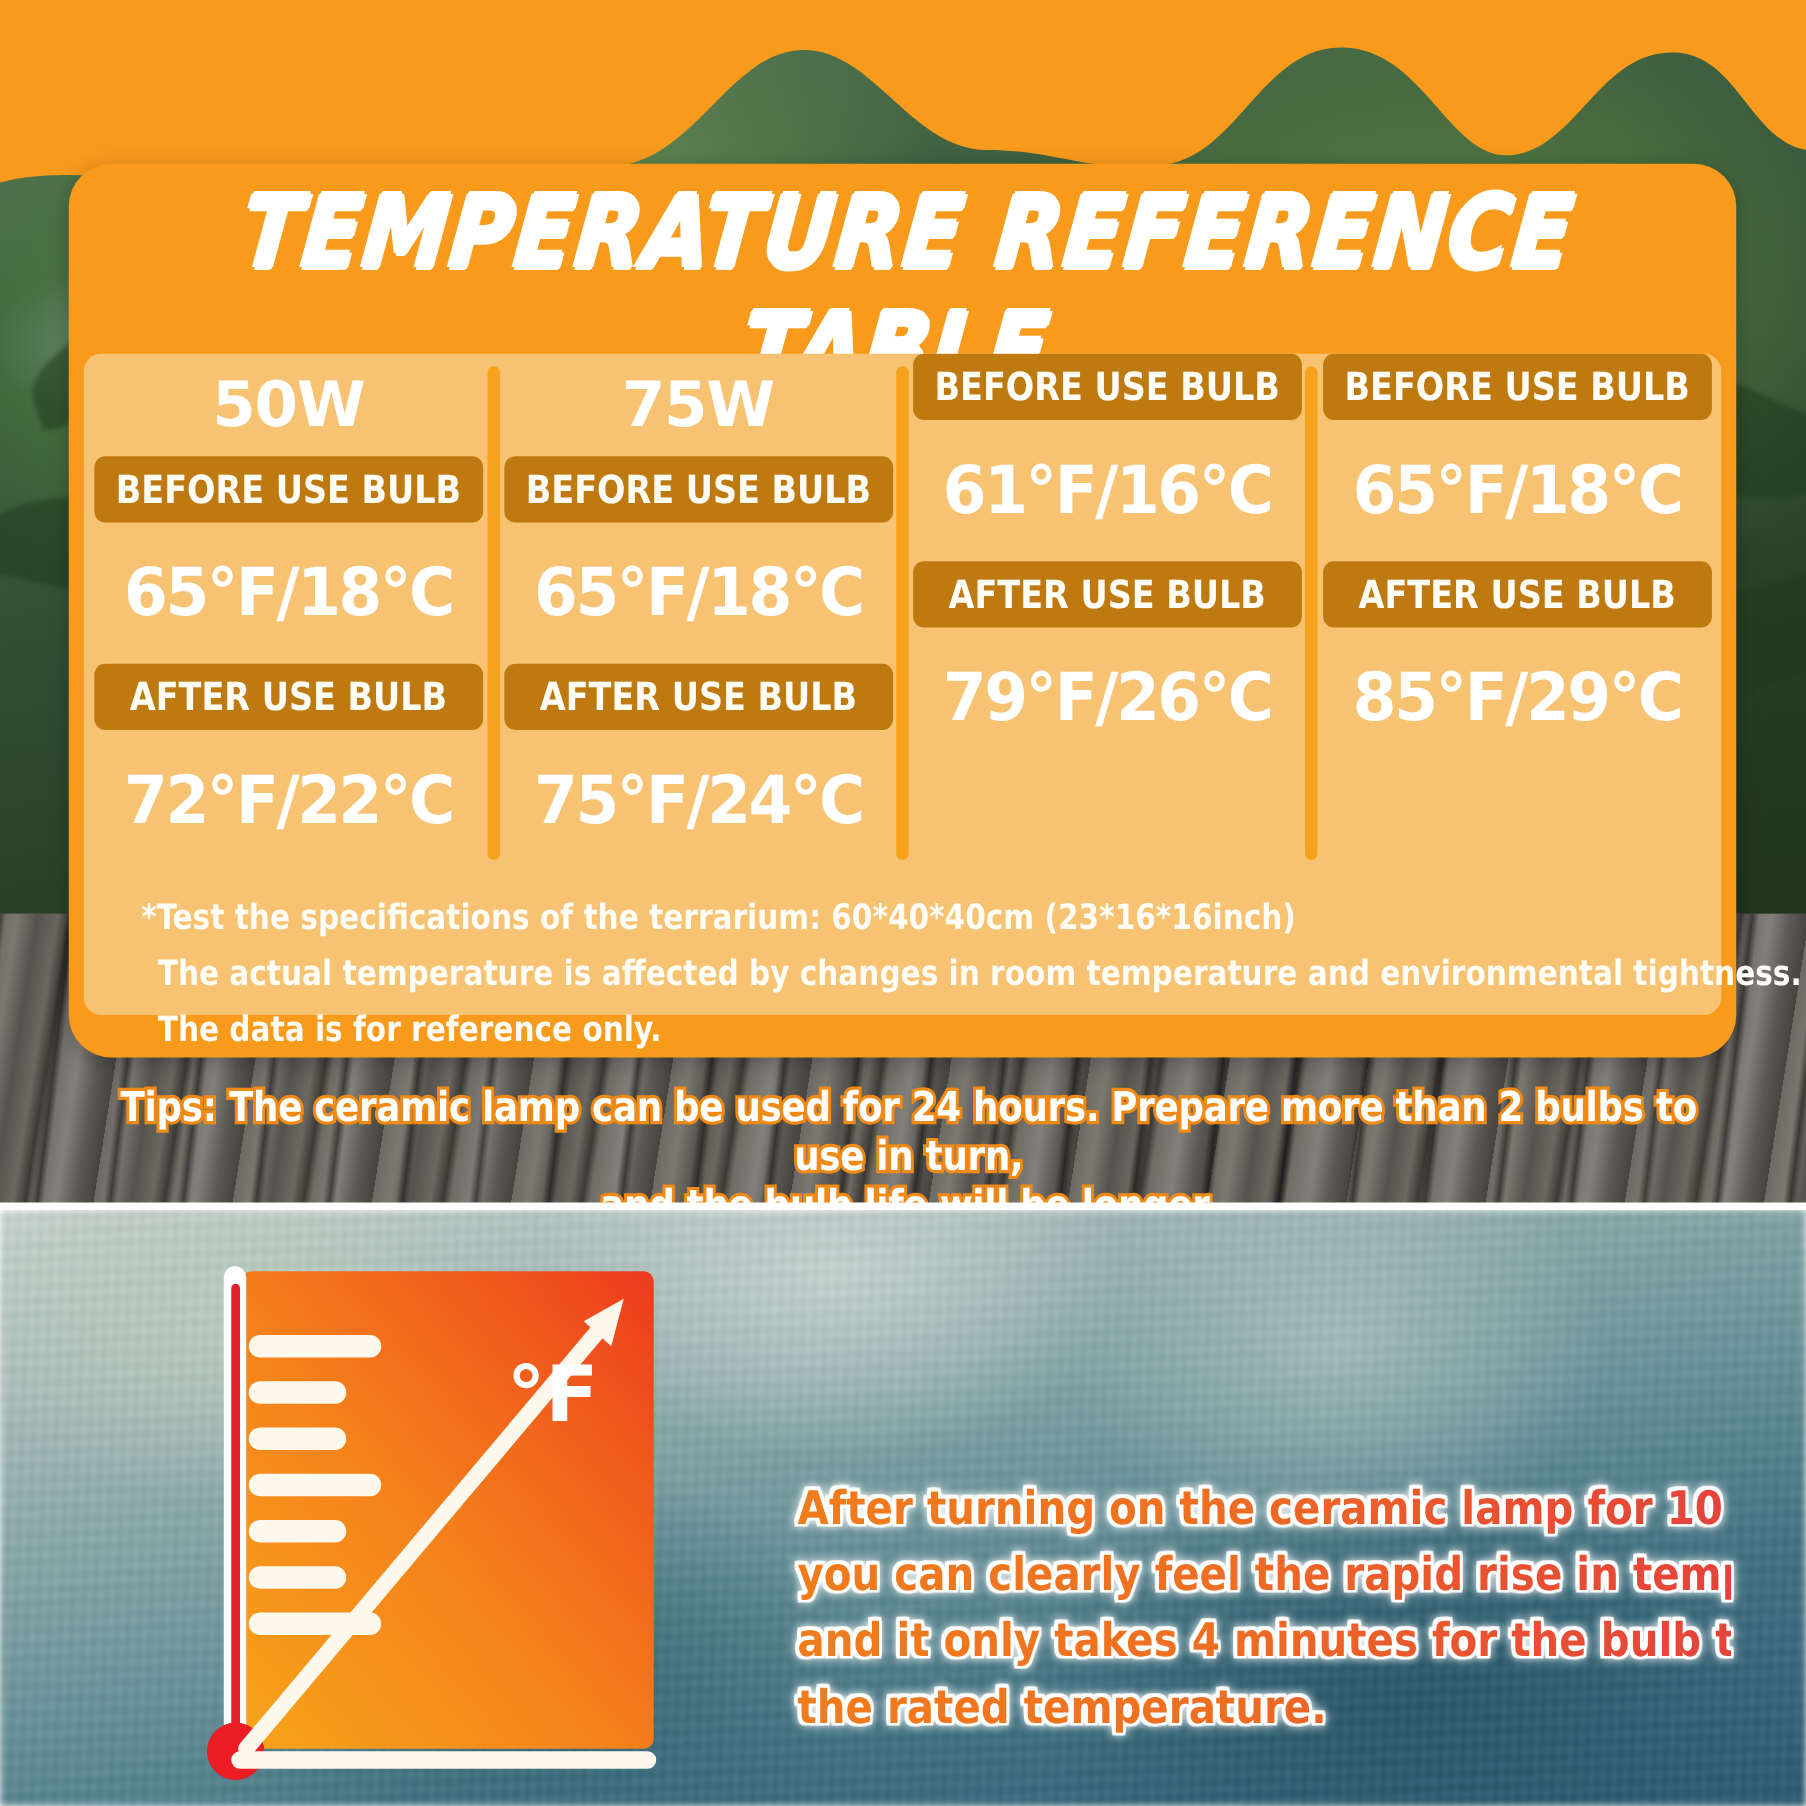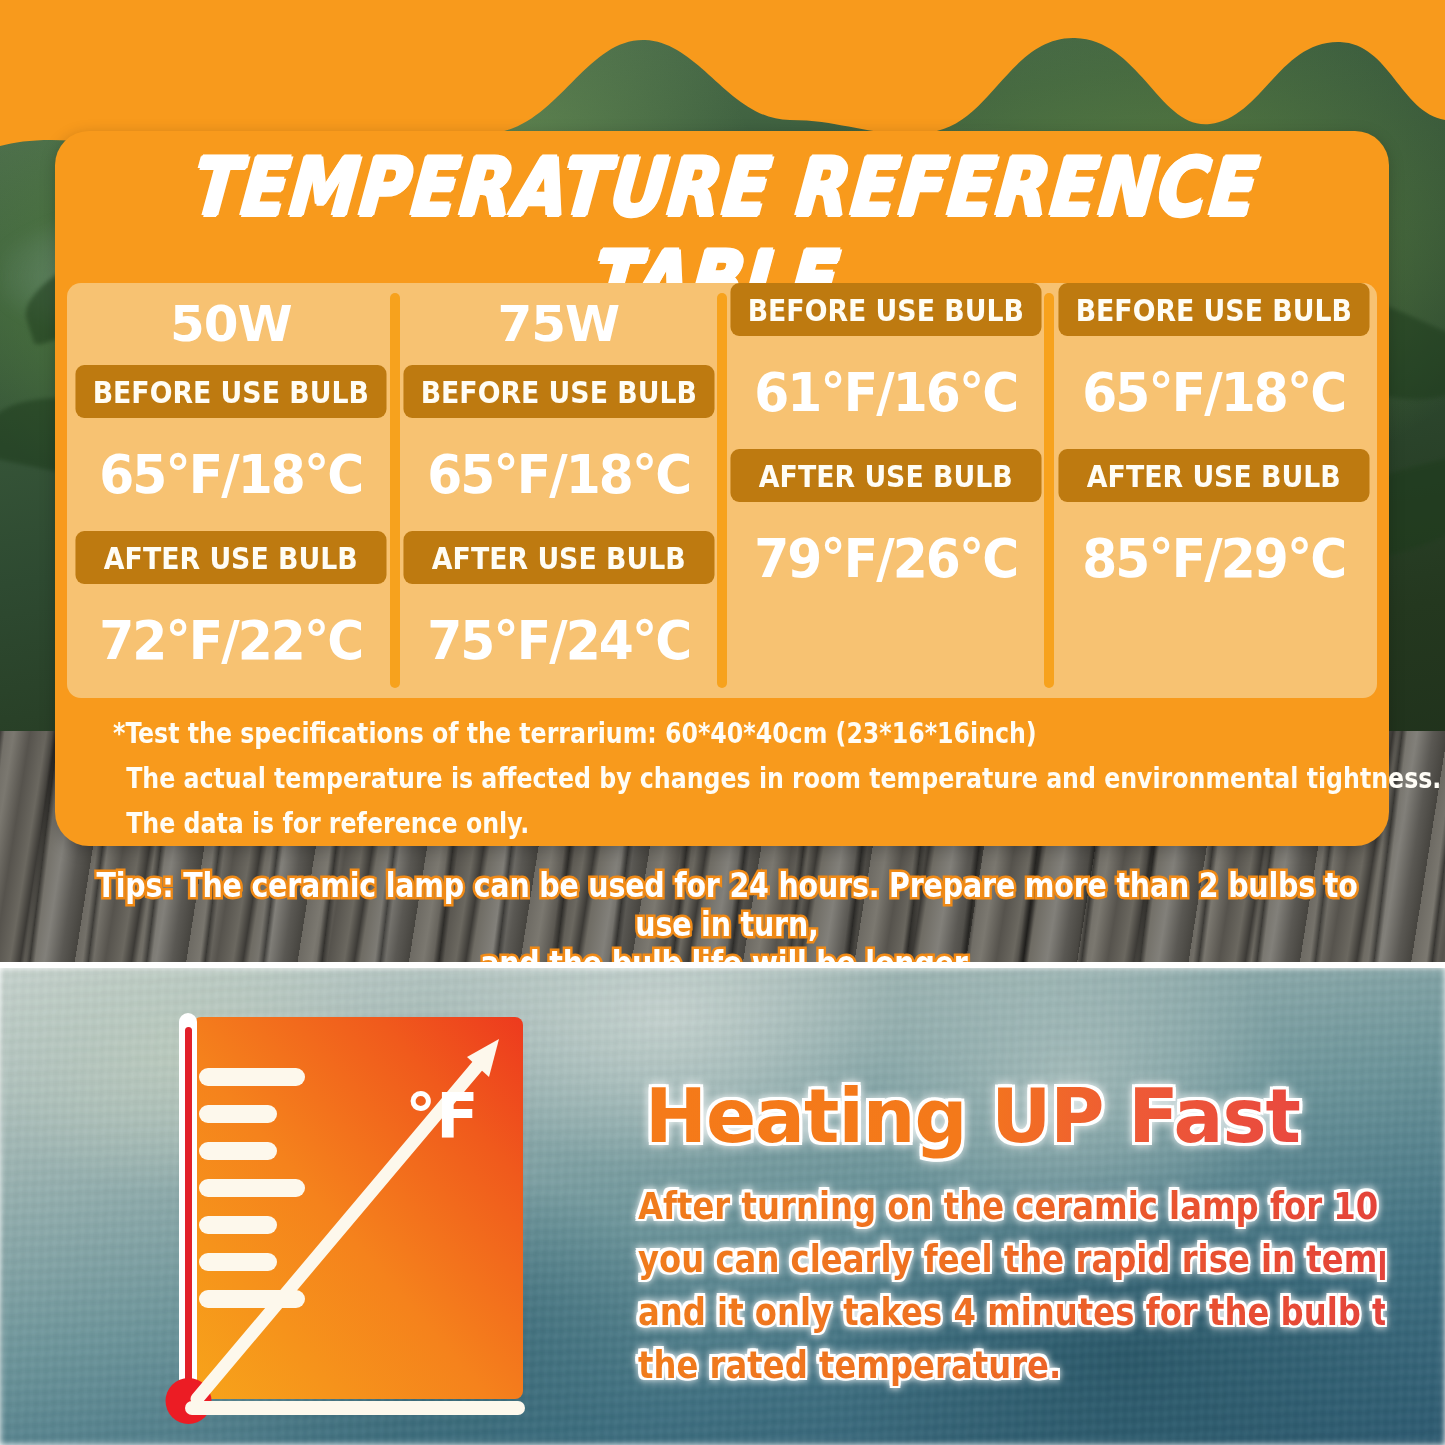--- a/index.html
+++ b/index.html
@@ -99,21 +99,21 @@
     transform:skewX(-6deg) scaleY(1.18);
     text-shadow:
       2px 0 0 #fff, -2px 0 0 #fff, 0 2px 0 #fff, 0 -2px 0 #fff,
       1px 1px 0 #fff, -1px -1px 0 #fff;
   }
 
   
   .table-panel {
     position:absolute;
     left:12px; top:152px;
-    width:1310px; height:415px;
+    width:1310px; height:529px;
     background:#F7C272;
     border-radius:14px;
     overflow:hidden;
   }
 
   .table-grid {
     position:relative;
     display:grid;
     grid-template-columns:repeat(4, 1fr);
     width:100%; height:100%;
@@ -420,21 +420,20 @@
     <rect x="30" y="396" width="340" height="14" rx="7" fill="#FDF8EC"></rect>
 
     <g>
       <line x1="42" y1="394" x2="330" y2="52" stroke="#FDF8EC" stroke-width="13" stroke-linecap="round"></line>
       <polygon points="344,34 312,52 334,72" fill="#FDF8EC"></polygon>
     </g>
 
     <text x="287" y="132" font-family="DejaVu Sans, sans-serif" font-size="62" font-weight="bold" fill="#FFFFFF" text-anchor="middle">°F</text>
   </svg>
 
-  <div class="heat-title">Heating UP Fast</div>
 
   <div class="heat-para">
     <span class="ln">After turning on the ceramic lamp for 10 seconds,</span>
     <span class="ln">you can clearly feel the rapid rise in temperature,</span>
     <span class="ln">and it only takes 4 minutes for the bulb to reach</span>
     <span class="ln">the rated temperature.</span>
   </div>
 
 </div>
 

